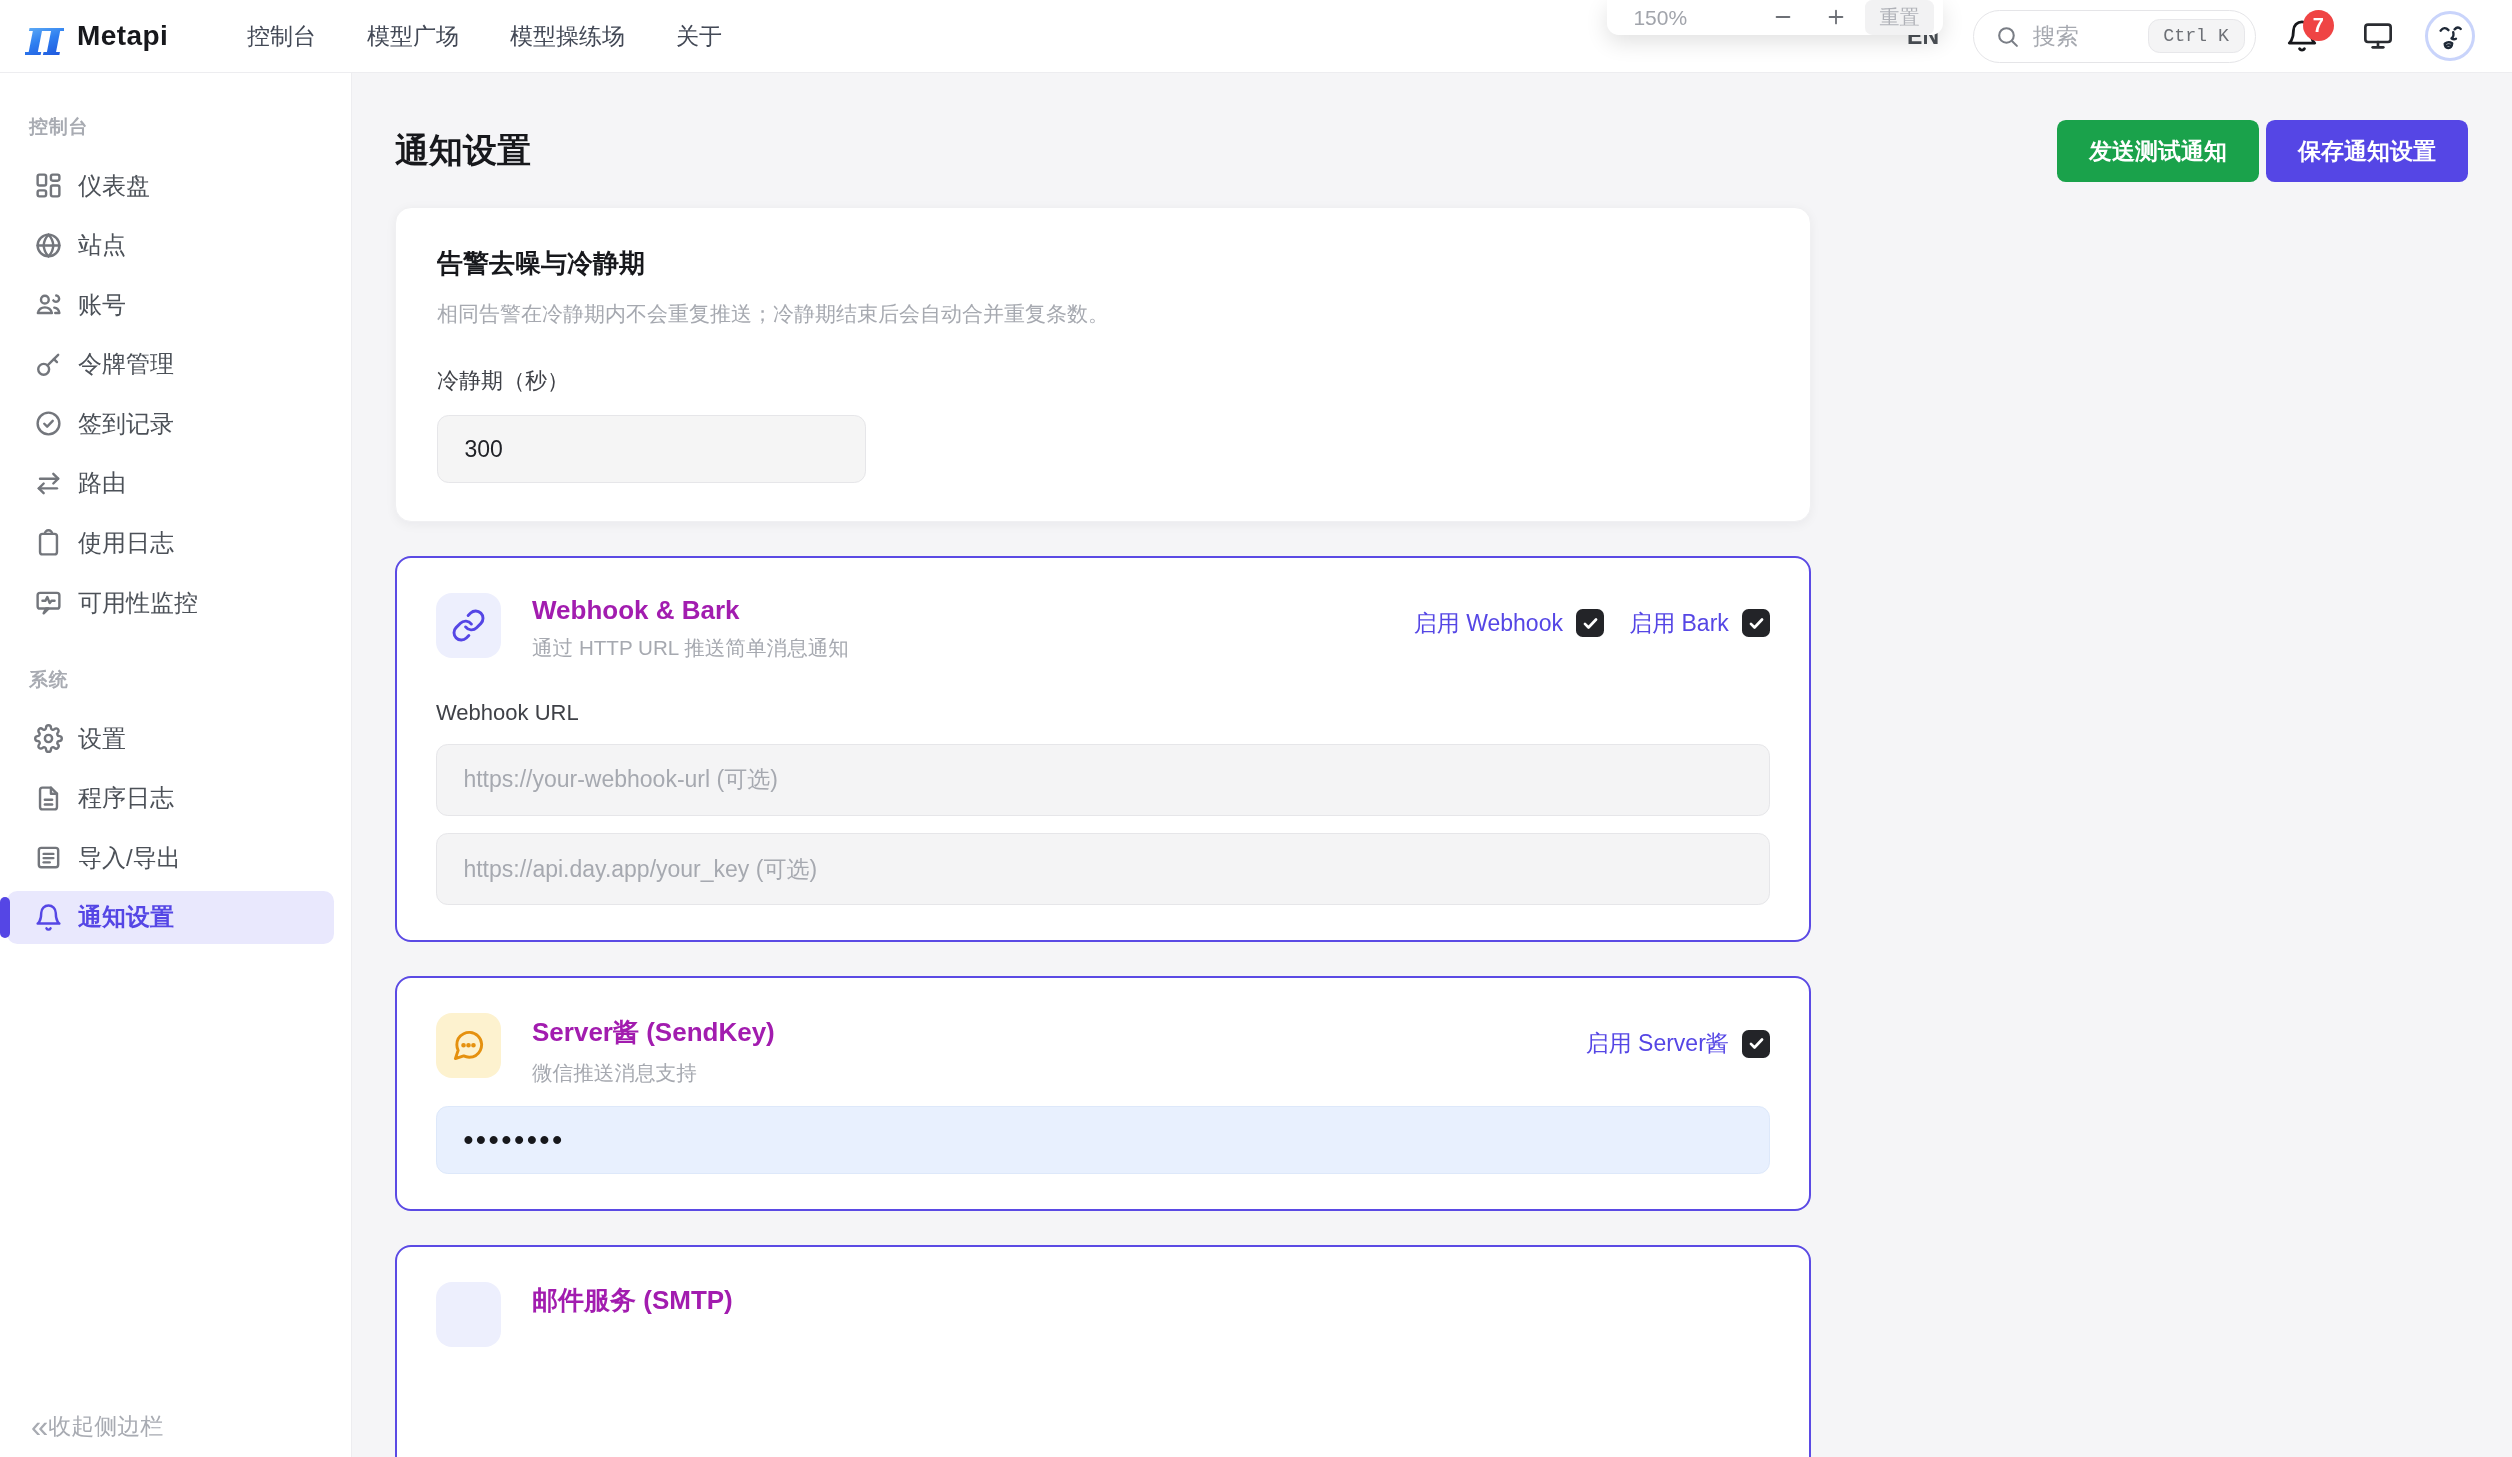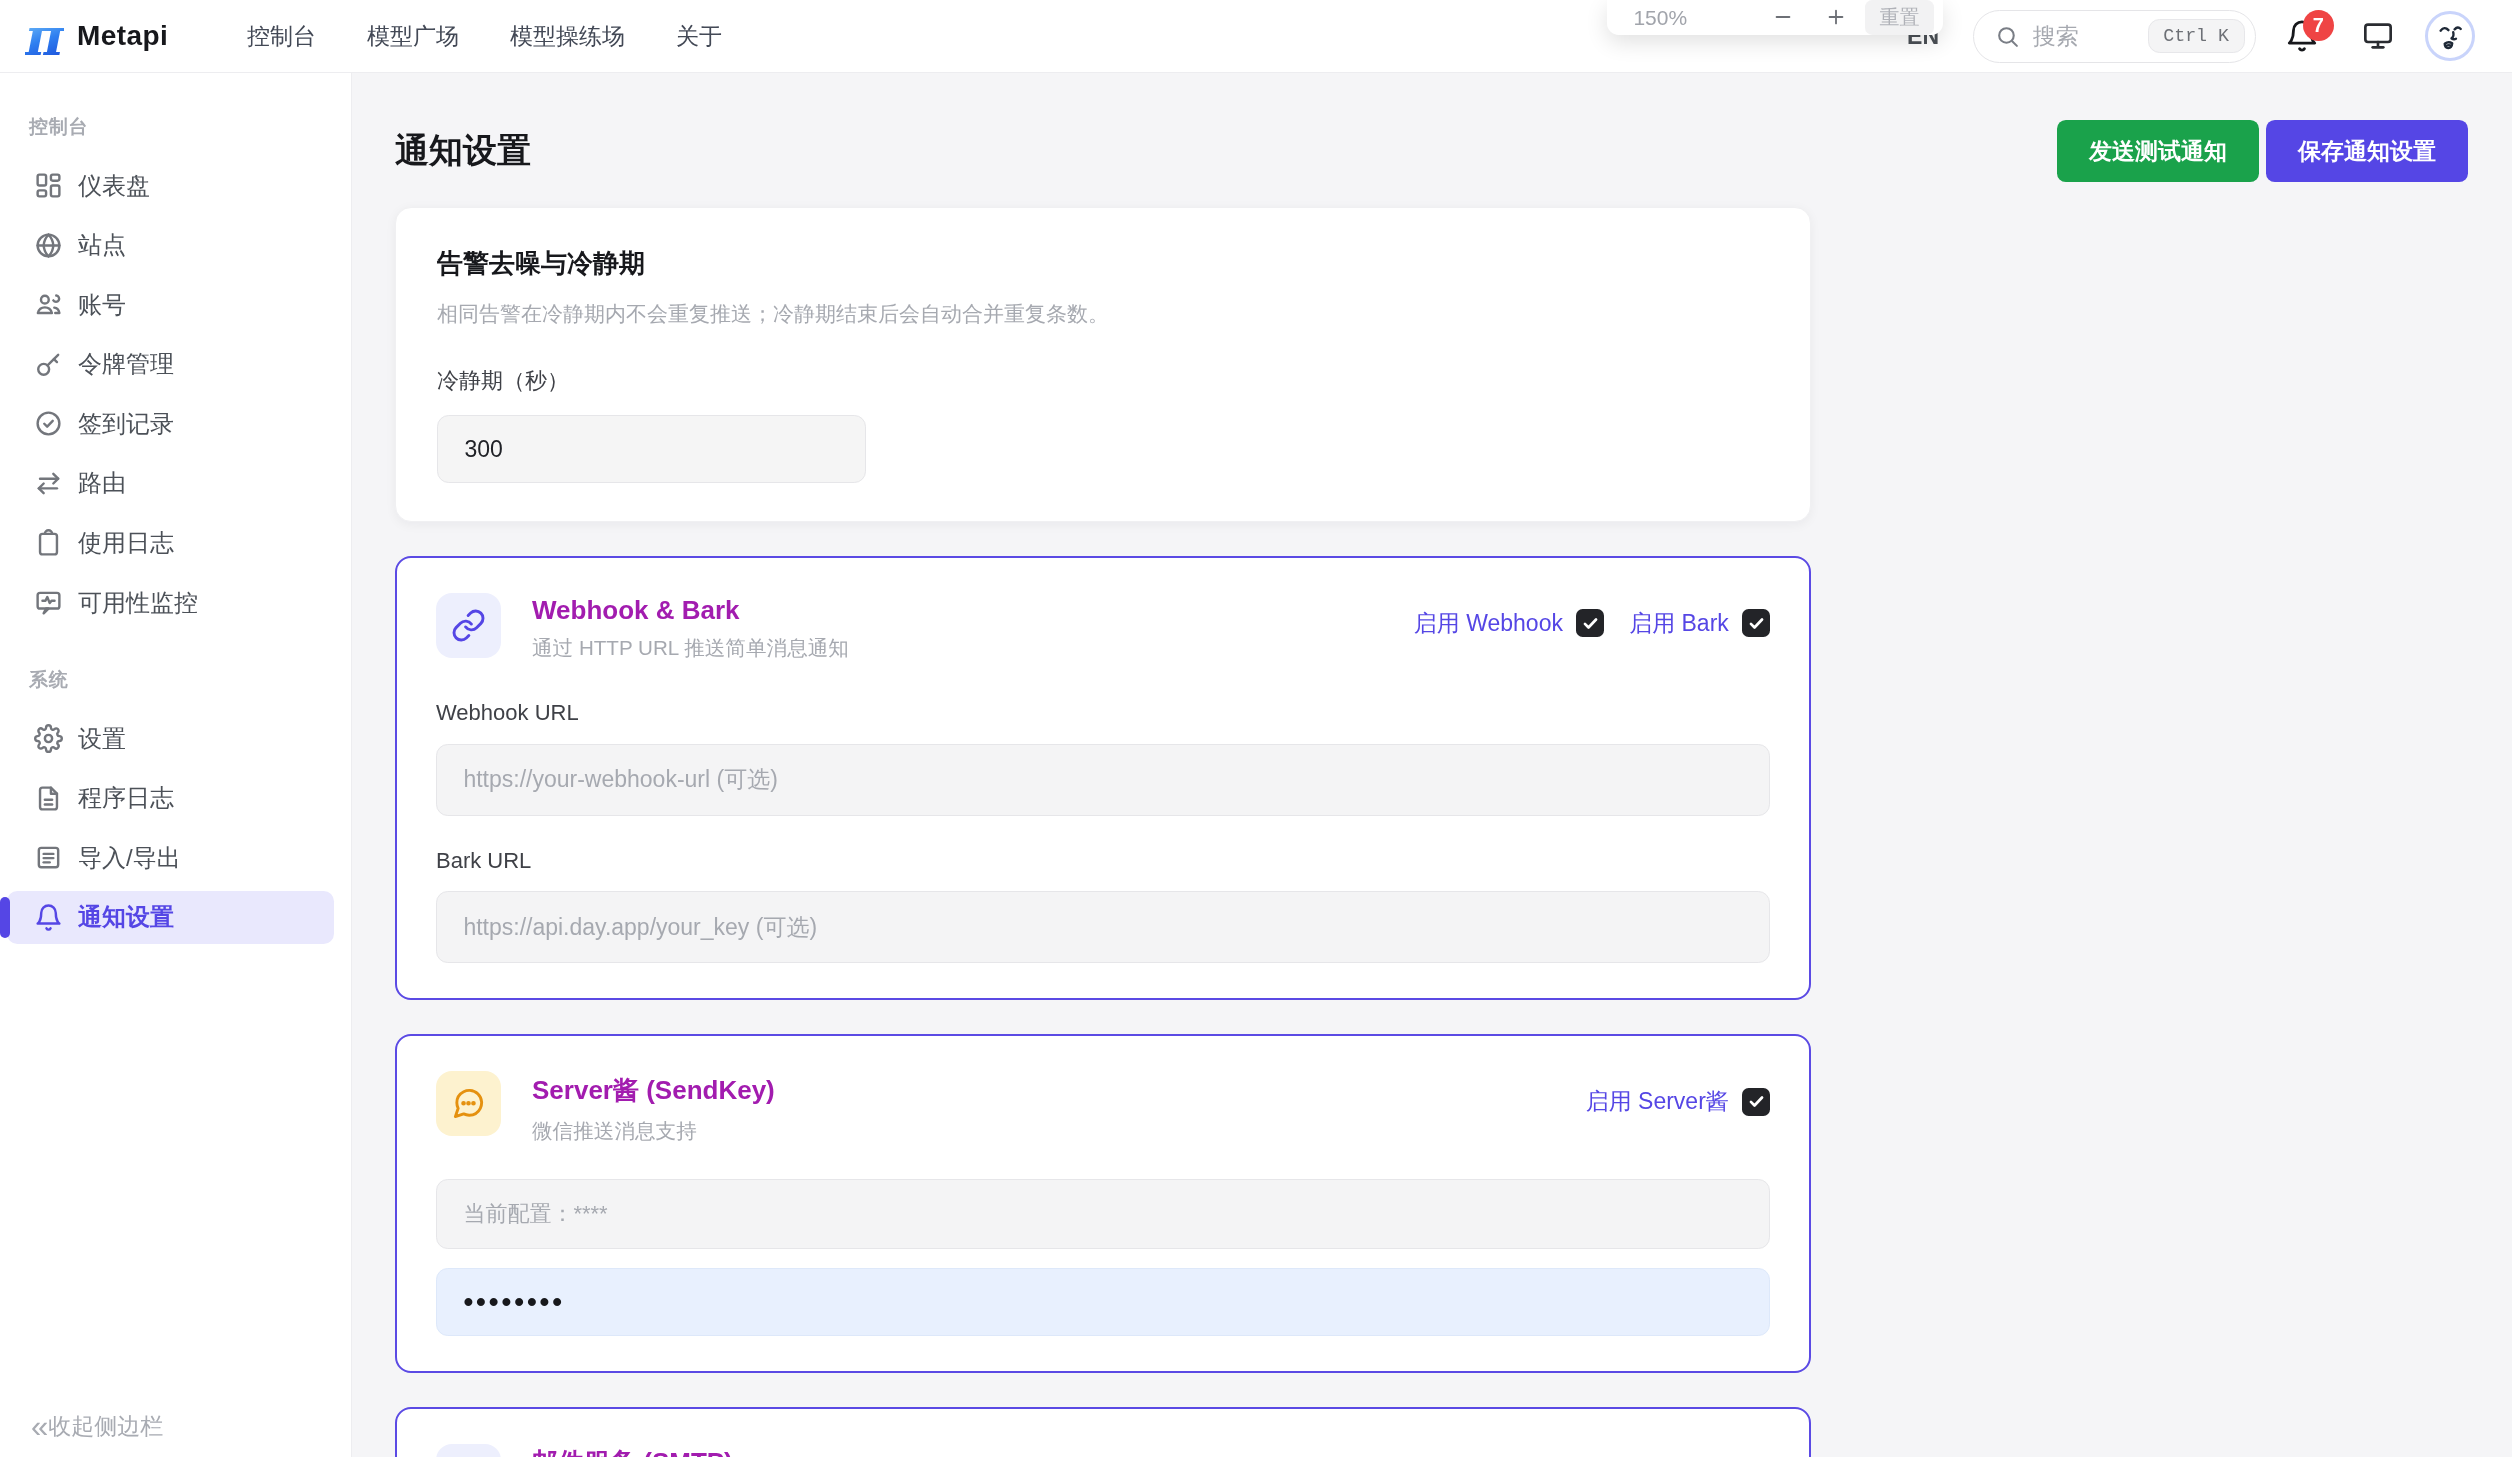--- a/index.html
+++ b/index.html
@@ -326,21 +326,20 @@
             <span class="checkbox">
               <svg viewBox="0 0 24 24" fill="none" stroke="currentColor" stroke-width="3.4" stroke-linecap="round" stroke-linejoin="round">
                   <path d="m5 12.5 4.5 4.5L19 7"></path>
                 </svg>
             </span>
           </div>
         </div>
       </div>
       <div class="field-label">Webhook URL</div>
       <input class="input wide-input" placeholder="https://your-webhook-url (可选)" style="">
-      <div class="field-label mt2">Bark URL</div>
       <input class="input wide-input" placeholder="https://api.day.app/your_key (可选)" style="">
     </div>
 
     <div class="card accent">
       <div class="card-head">
         <div class="icon-box yellow">
           <svg viewBox="0 0 24 24" fill="none" stroke="currentColor" stroke-width="2" stroke-linecap="round" stroke-linejoin="round">
               <path d="M21 11.5a8.38 8.38 0 0 1-.9 3.8 8.5 8.5 0 0 1-7.6 4.7 8.38 8.38 0 0 1-3.8-.9L3 21l1.9-5.7a8.38 8.38 0 0 1-.9-3.8 8.5 8.5 0 0 1 4.7-7.6 8.38 8.38 0 0 1 3.8-.9h.5a8.48 8.48 0 0 1 8 8z"></path>
               <circle cx="8.6" cy="11.8" r="0.6" fill="currentColor"></circle>
               <circle cx="12" cy="11.8" r="0.6" fill="currentColor"></circle>
@@ -355,21 +354,20 @@
           <div class="enable-group">
             <span class="enable-label">启用 Server酱</span>
             <span class="checkbox">
               <svg viewBox="0 0 24 24" fill="none" stroke="currentColor" stroke-width="3.4" stroke-linecap="round" stroke-linejoin="round">
                   <path d="m5 12.5 4.5 4.5L19 7"></path>
                 </svg>
             </span>
           </div>
         </div>
       </div>
-      <div class="readonly-field">当前配置：****</div>
       <div class="masked-field">••••••••</div>
     </div>
 
     <div class="card accent smtp">
       <div class="card-head">
         <div class="icon-box indigo">
           
         </div>
         <div class="head-text">
           <div class="card-title">邮件服务 (SMTP)</div>

